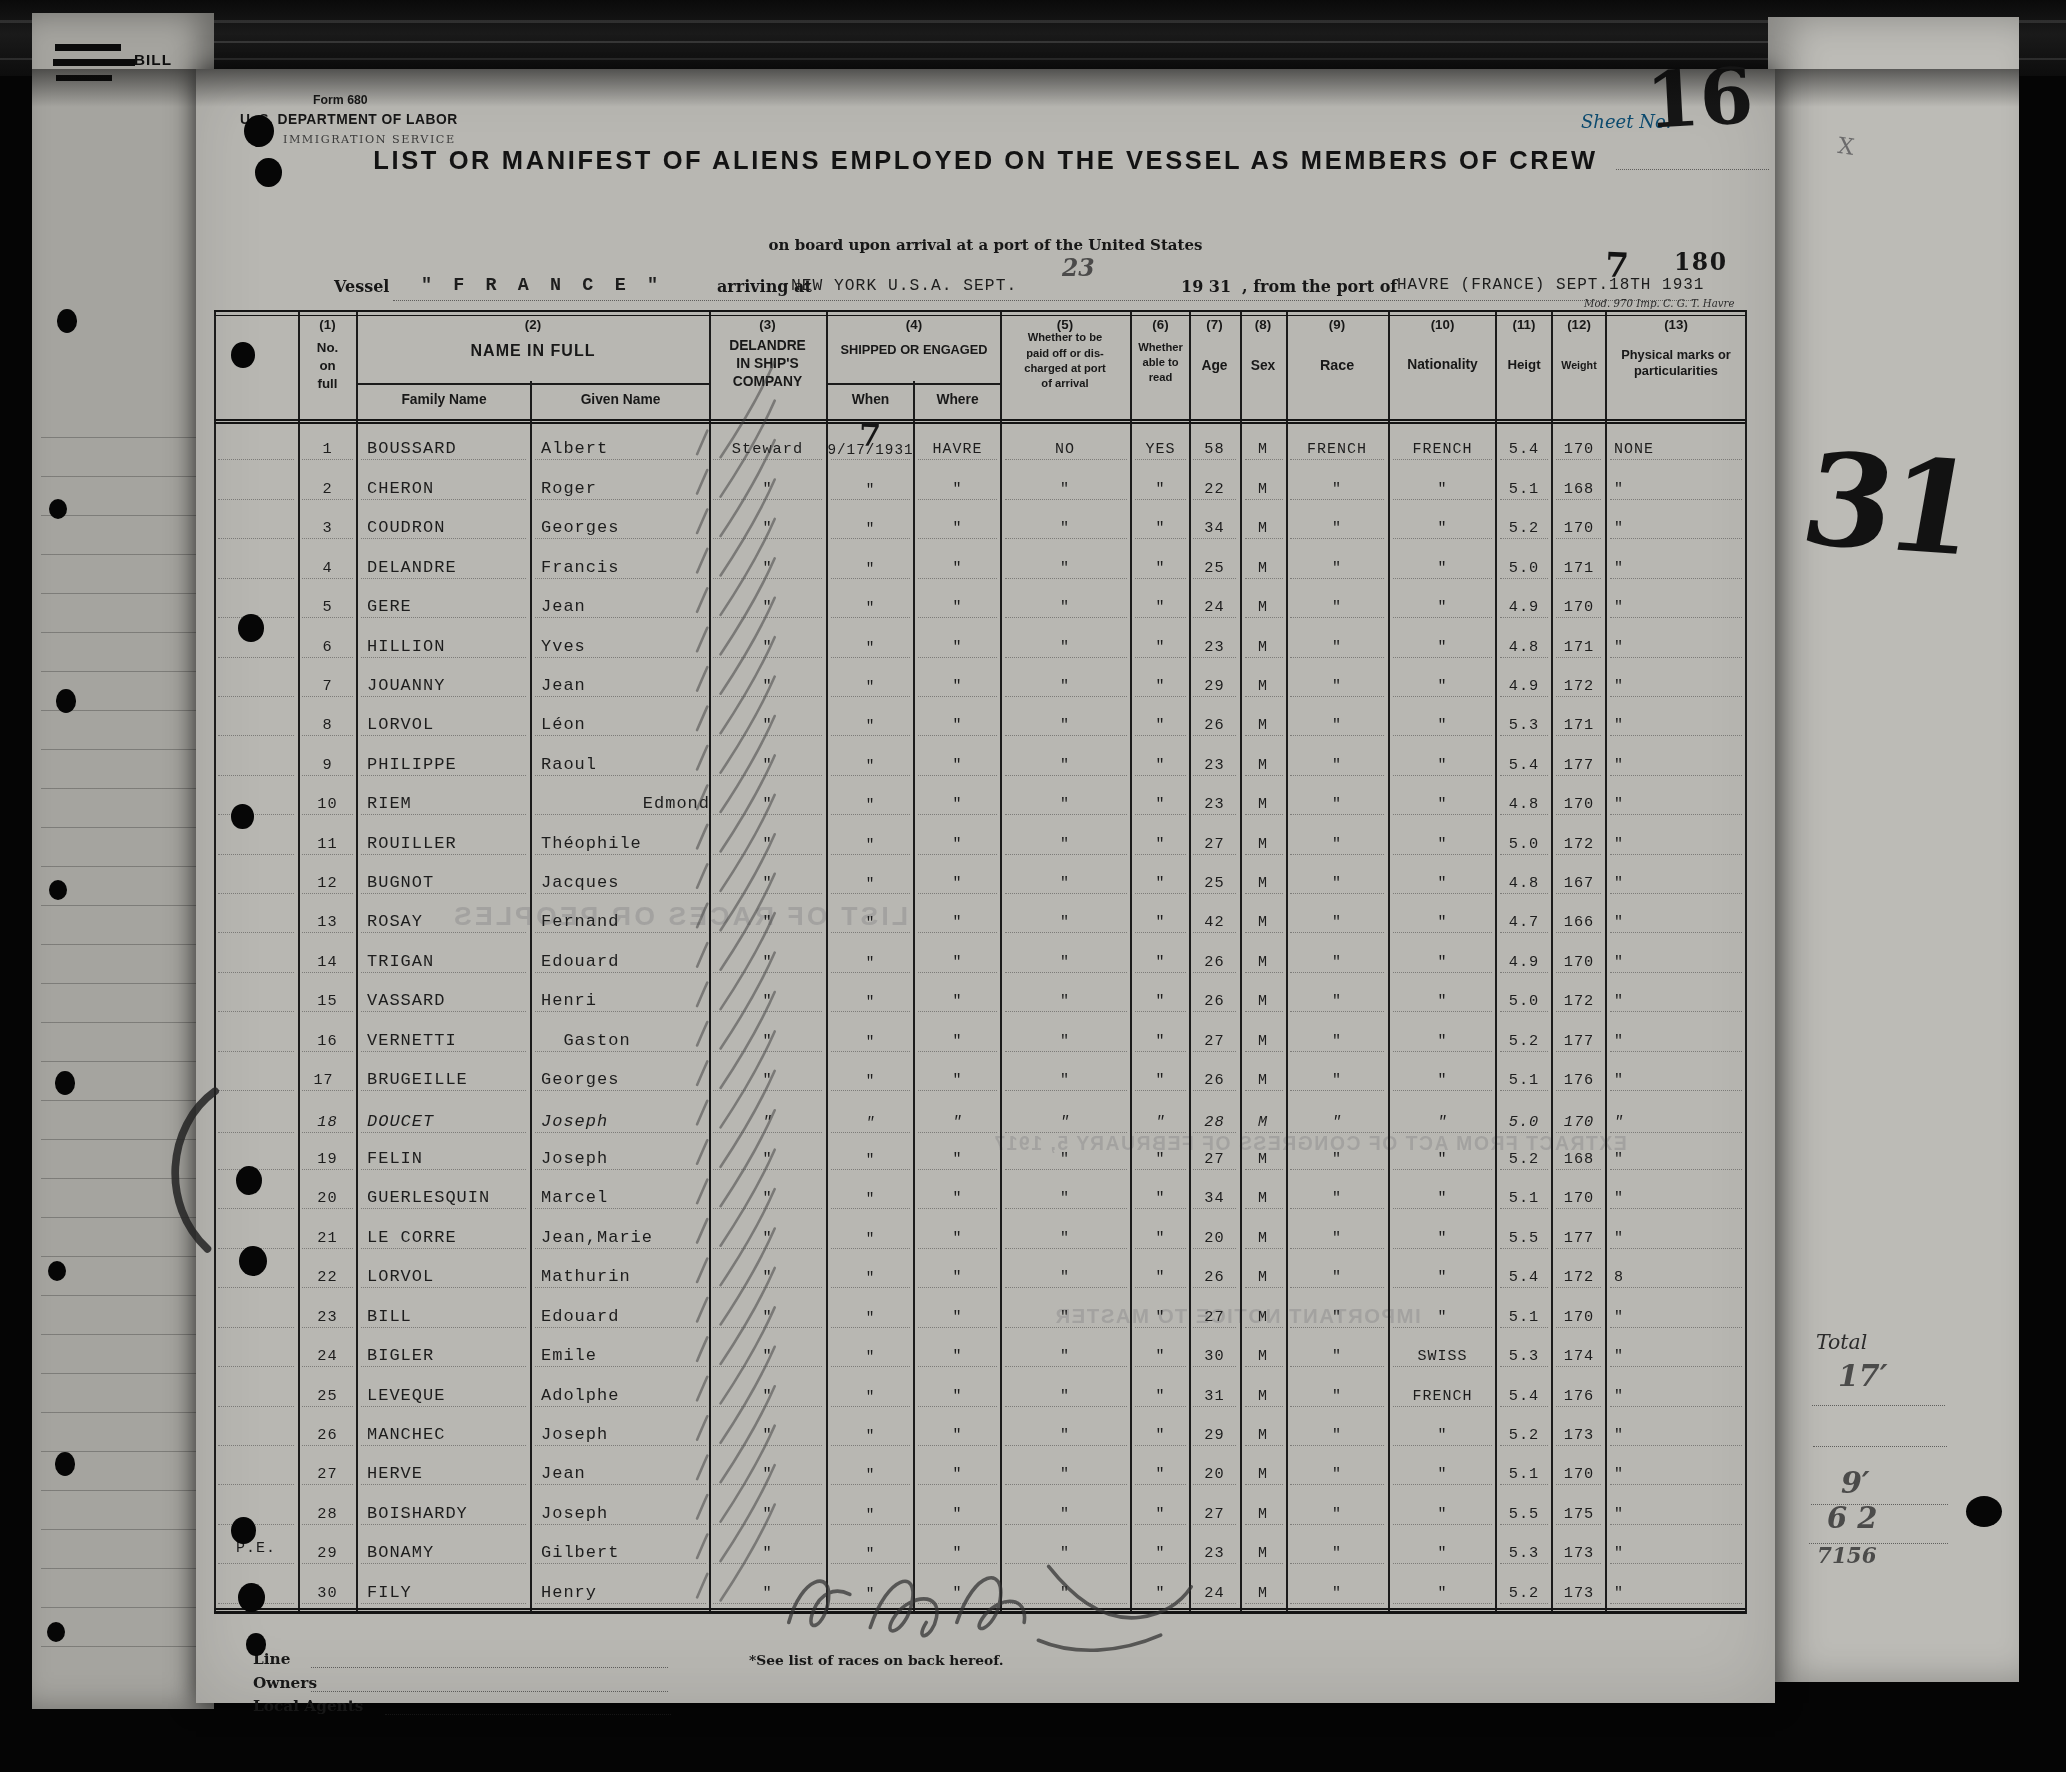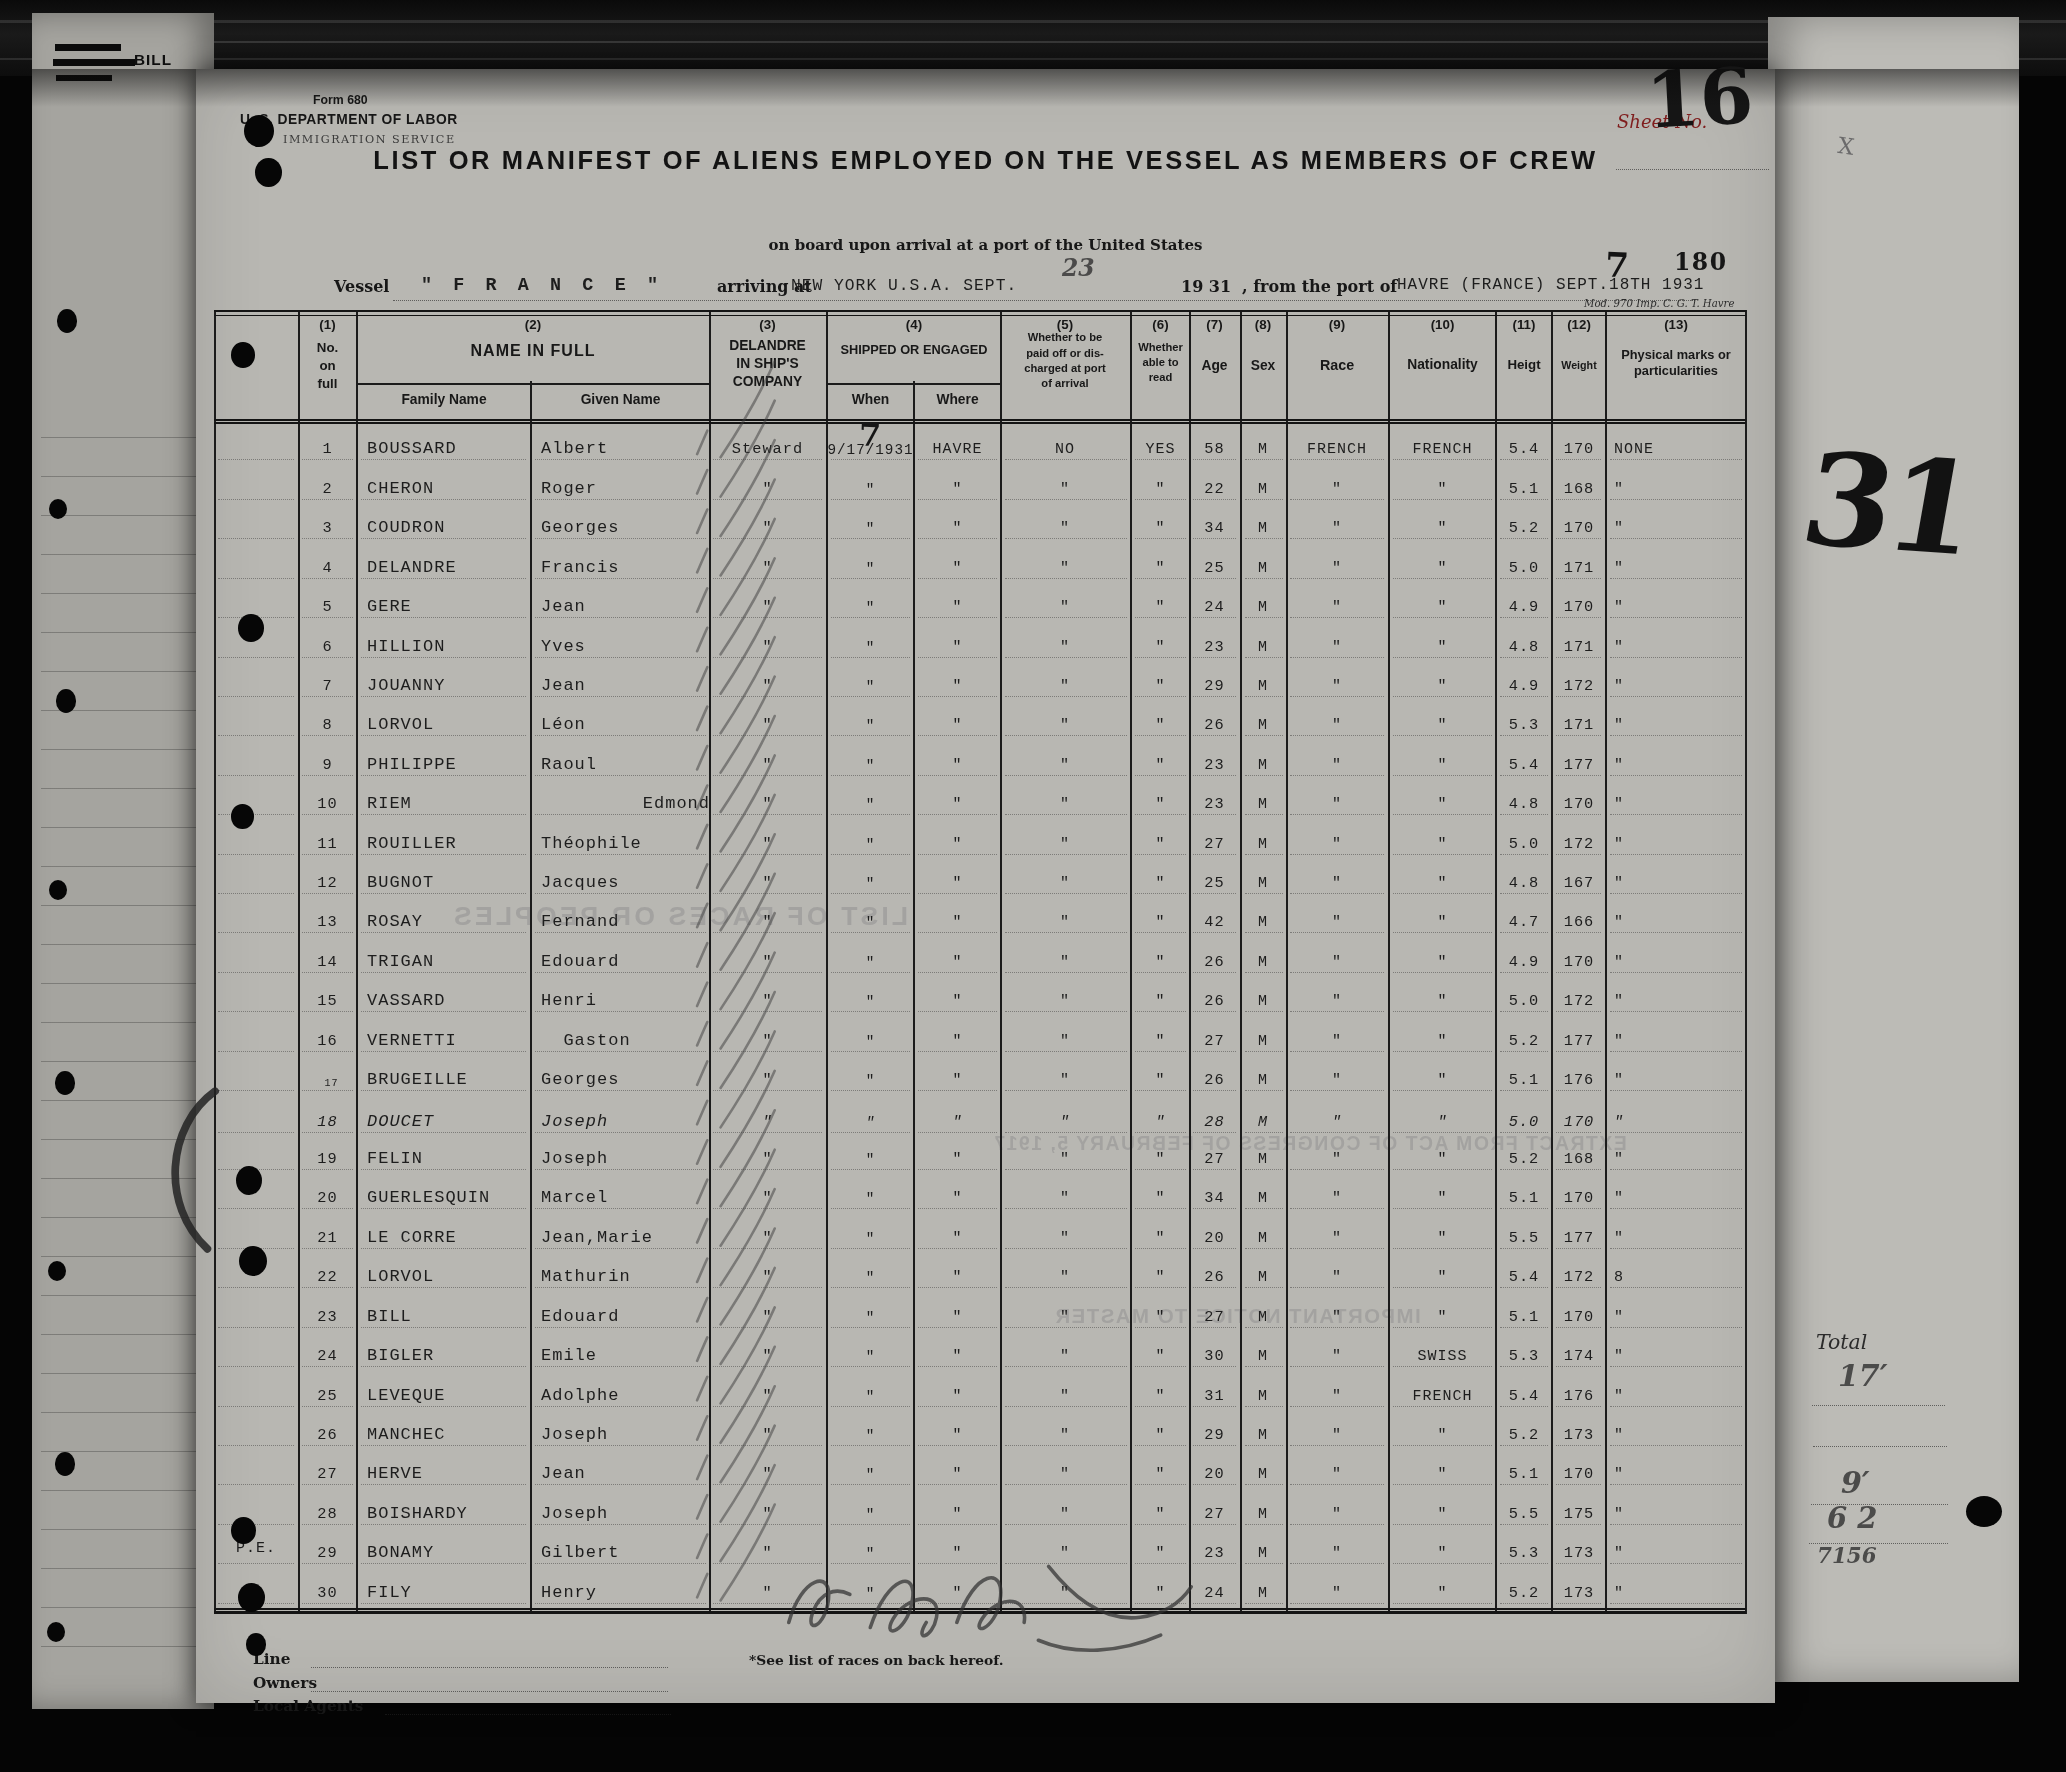--- a/index.html
+++ b/index.html
@@ -57,21 +57,21 @@
   <div class="sheet">
 
     <div class="ghost" style="left:255px;top:832px;font-size:26.6px;letter-spacing:3.1px;">LIST OF RACES OR PEOPLES</div>
     <div class="ghost" style="left:797px;top:1063px;font-size:19.4px;letter-spacing:1.5px;">EXTRACT FROM ACT OF CONGRESS OF FEBRUARY 5, 1917</div>
     <div class="ghost" style="left:858px;top:1236px;font-size:20.4px;letter-spacing:1.5px;">IMPORTANT NOTICE TO MASTER</div>
 
     <div class="abs sans" style="left:117px;top:23.5px;font-weight:bold;font-size:12.3px;color:#181818;">Form 680</div>
     <div class="abs sans" style="left:44px;top:43px;font-weight:bold;font-size:13.8px;letter-spacing:0.5px;color:#161616;">U. S. DEPARTMENT OF LABOR</div>
     <div class="abs" style="left:87px;top:64px;font-size:11.2px;letter-spacing:1.5px;color:#3a3a3a;">IMMIGRATION SERVICE</div>
 
-    <div class="abs" style="left:1385px;top:42px;font-style:italic;font-size:18px;color:#7f1d1d;margin-left:36px;">Sheet No.</div>
+    <div class="abs" style="left:1385px;top:42px;font-style:italic;font-size:18px;color:#0c4a6e;">Sheet No.</div>
     <div class="dotline" style="left:1420px;top:100px;width:153px;"></div>
     <div class="abs hand" style="left:1450px;top:-7.1px;font-size:77px;line-height:.95;transform:rotate(-3deg);color:#151515;">16</div>
 
     <div class="abs sans" style="left:0;top:77px;width:1579px;text-align:center;font-weight:bold;font-size:25.5px;letter-spacing:2.6px;color:#131313;">LIST OR MANIFEST OF ALIENS EMPLOYED ON THE VESSEL AS MEMBERS OF CREW</div>
     <div class="abs serifb" style="left:0;top:167px;width:1579px;text-align:center;font-size:15px;">on board upon arrival at a port of the United States</div>
 
     <div class="abs serifb" style="left:1478px;top:179px;font-size:23.5px;letter-spacing:1.5px;">180</div>
     <div class="abs" style="left:1388px;top:229px;font-style:italic;font-size:10.2px;color:#2c2c2c;">Mod. 970 Imp. C. G. T. Havre</div>
 
     <div class="dotline" style="left:197px;top:231px;width:1302px;"></div>
@@ -698,21 +698,21 @@
           <div class="leader" style="left: 704px; width: 79px; bottom: 2.6px;"></div>
           <div class="leader" style="left: 791px; width: 122px; bottom: 2.6px;"></div>
           <div class="leader" style="left: 921px; width: 51px; bottom: 2.6px;"></div>
           <div class="leader" style="left: 979px; width: 43px; bottom: 2.6px;"></div>
           <div class="leader" style="left: 1031px; width: 38px; bottom: 2.6px;"></div>
           <div class="leader" style="left: 1076px; width: 94px; bottom: 2.6px;"></div>
           <div class="leader" style="left: 1179px; width: 99px; bottom: 2.6px;"></div>
           <div class="leader" style="left: 1286px; width: 48px; bottom: 2.6px;"></div>
           <div class="leader" style="left: 1342px; width: 45px; bottom: 2.6px;"></div>
           <div class="leader" style="left: 1396px; width: 132px; bottom: 2.6px;"></div>
-          <div class="cell typed c-center" style="left: 88px; width: 59px; font-size: 10px;">17</div>
+          <div class="cell typed c-center" style="left: 80px; width: 59px; font-size: 15px;">17</div>
           <div class="cell typed" style="left: 153px; width: 163px; font-size: 17px;">BRUGEILLE</div>
           <div class="cell typed" style="left: 327px; width: 169px; font-size: 17px;">Georges</div>
           <div class="cell typed c-center" style="left: 495px; width: 117px; font-size: 15.3px;">"</div>
           <div class="cell typed c-center" style="left: 613px; width: 87px; font-size: 14.3px;">"</div>
           <div class="cell typed c-center" style="left: 700px; width: 87px; font-size: 15px;">"</div>
           <div class="cell typed c-center" style="left: 786px; width: 130px; font-size: 15px;">"</div>
           <div class="cell typed c-center" style="left: 917px; width: 59px; font-size: 15px;">"</div>
           <div class="cell typed c-center" style="left: 975px; width: 51px; font-size: 15.3px;">26</div>
           <div class="cell typed c-center" style="left: 1026px; width: 46px; font-size: 15px;">M</div>
           <div class="cell typed c-center" style="left: 1072px; width: 102px; font-size: 15px;">"</div>

